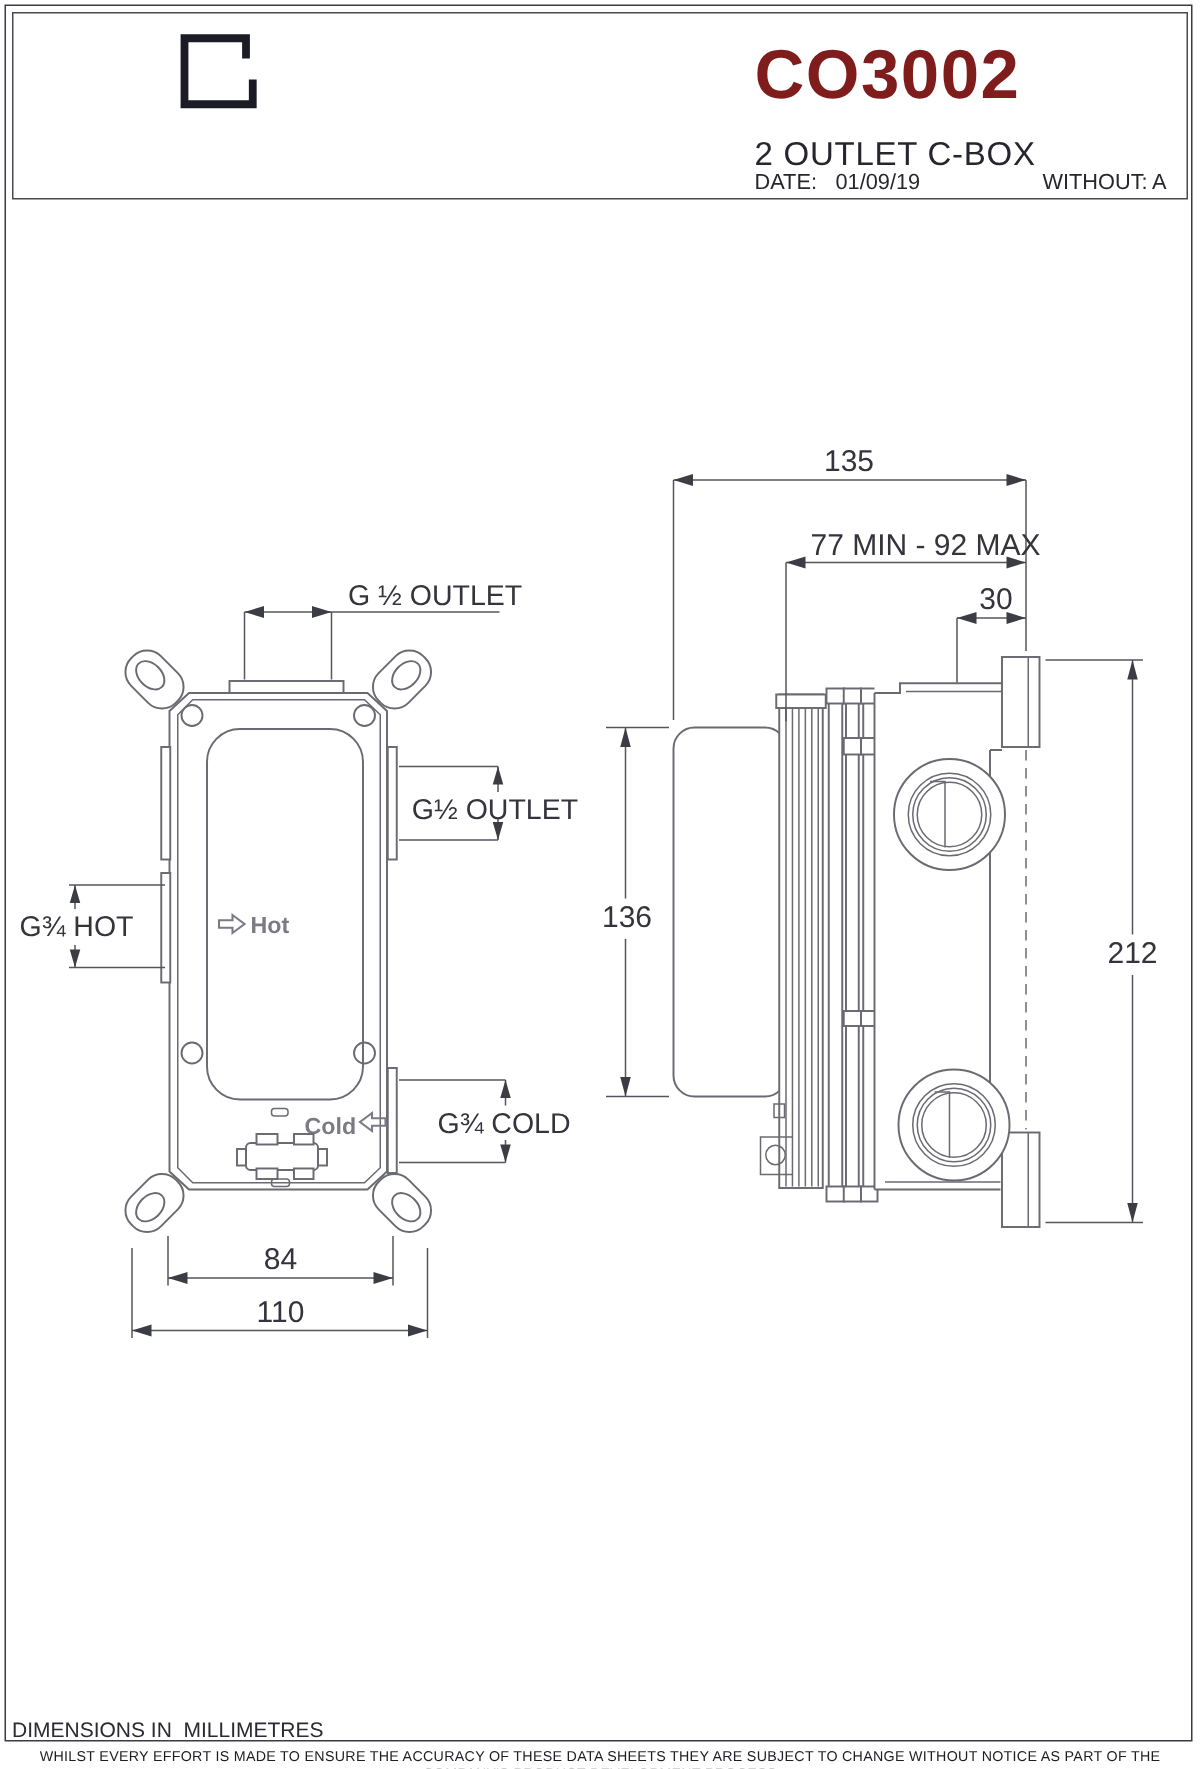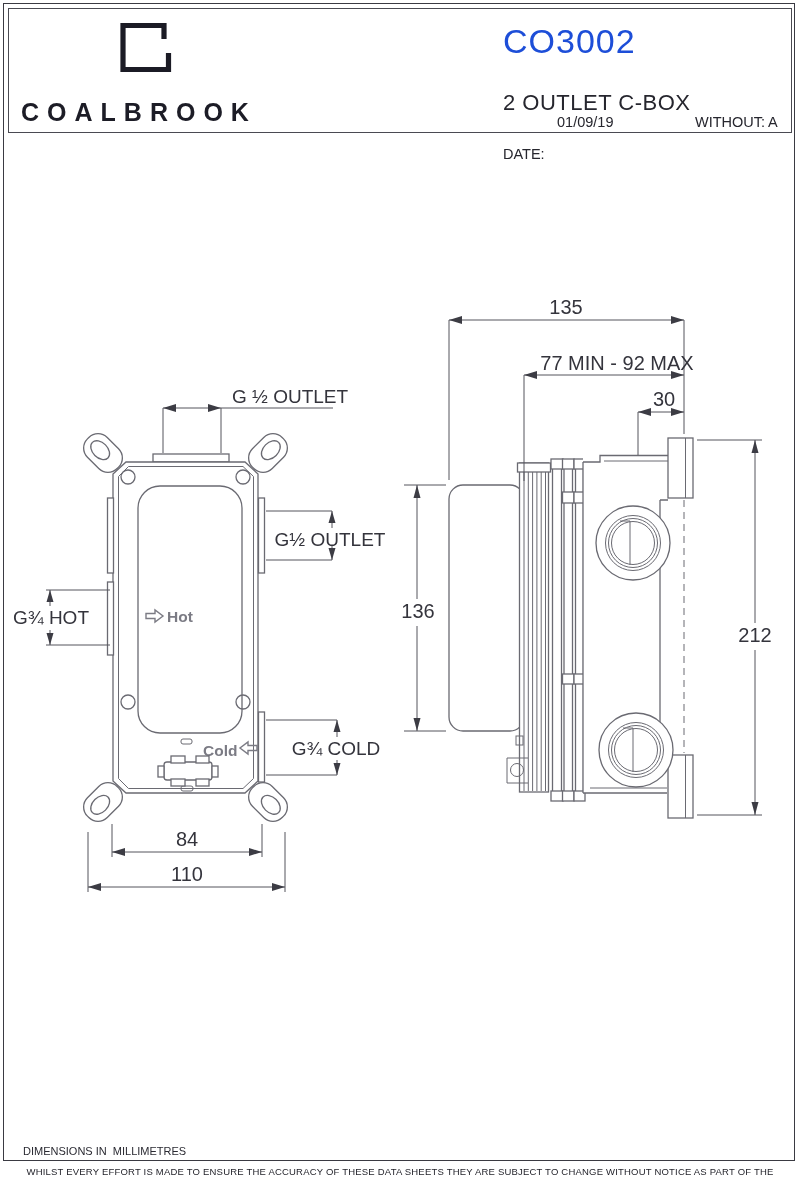--- a/index.html
+++ b/index.html
@@ -5,54 +5,53 @@
   html,body{margin:0;padding:0;background:#fff;}
   .page{position:relative;width:800px;height:1179px;background:#fff;overflow:hidden;
         font-family:"Liberation Sans",sans-serif;color:#26262e;}
   .page-border{position:absolute;left:3px;top:3px;width:792px;height:1158px;
         border:1.6px solid #3a3a42;box-sizing:border-box;}
   .header-box{position:absolute;left:8px;top:8px;width:784px;height:125px;
         border:1.3px solid #4a4a52;box-sizing:border-box;}
   .logo-mark{position:absolute;left:115px;top:20px;}
   .brand{position:absolute;left:21px;top:98px;font-size:25px;font-weight:700;
         letter-spacing:8px;color:#1c1c26;}
-  .prod-code{position:absolute;left:503px;top:22px;font-size:34px;font-weight:400;
-        letter-spacing:1px;color:#1d4ed8;}
+  .prod-code{position:absolute;left:503px;top:22px;font-size:46px;font-weight:700;
+        letter-spacing:1px;color:#7f1d1d;}
   .prod-name{position:absolute;left:503px;top:90px;font-size:22px;letter-spacing:.5px;}
   .meta{position:absolute;top:114px;font-size:14.5px;color:#26262e;}
-  .meta.date-label{left:503px;margin-top:32px;}
+  .meta.date-label{left:503px;}
   .meta.date-value{left:557px;}
   .meta.rev-label{left:695px;}
   .meta.rev-value{left:768px;}
   .drawing-svg{position:absolute;left:0;top:0;}
   .geo{fill:none;stroke:#6a6a72;stroke-width:1.3;}
   .geof{fill:#fff;stroke:#6a6a72;stroke-width:1.3;}
   .geot{fill:none;stroke:#6a6a72;stroke-width:1;}
   .dim{fill:none;stroke:#55555d;stroke-width:1;}
   .dash{fill:none;stroke:#6a6a72;stroke-width:1;stroke-dasharray:7 5;}
   .arr{fill:#3c3c44;stroke:none;}
   .dimtxt{fill:#34343c;font-family:"Liberation Sans",sans-serif;font-size:20px;}
   .lbltxt{fill:#34343c;font-family:"Liberation Sans",sans-serif;font-size:19px;}
   .marktxt{fill:#7b7b84;font-family:"Liberation Sans",sans-serif;font-size:15.5px;font-weight:600;}
   .markarrow{fill:none;stroke:#7b7b84;stroke-width:1.4;}
-  .units-note{position:absolute;left:23px;top:1145px;font-size:11px;color:#2a2a32;white-space:pre;}
+  .units-note{position:absolute;left:8px;top:1145px;font-size:14px;color:#2a2a32;white-space:pre;}
   .disclaimer{position:absolute;left:0;right:0;top:1166px;text-align:center;
         font-size:9.5px;color:#1e1e26;letter-spacing:.2px;}
 </style>
 </head>
 <body>
 
 <div class="page">
   <div class="page-border"></div>
   <div class="header-box"></div>
 
   <svg class="logo-mark" width="62" height="55" viewBox="0 0 62 55">
     <path d="M49,19 L49,5.5 L8,5.5 L8,49.5 L53.5,49.5 L53.5,33" fill="none" stroke="#1b1b25" stroke-width="5.2"></path>
   </svg>
-  <div class="brand">COALBROOK</div>
   <div class="prod-code">CO3002</div>
   <div class="prod-name">2 OUTLET C-BOX</div>
   <div class="meta date-label">DATE:</div>
   <div class="meta date-value">01/09/19</div>
   <div class="meta rev-label">WITHOUT:</div>
   <div class="meta rev-value">A</div>
 
   <svg class="drawing-svg" width="800" height="1179" viewBox="0 0 800 1179">
 
     <g>

